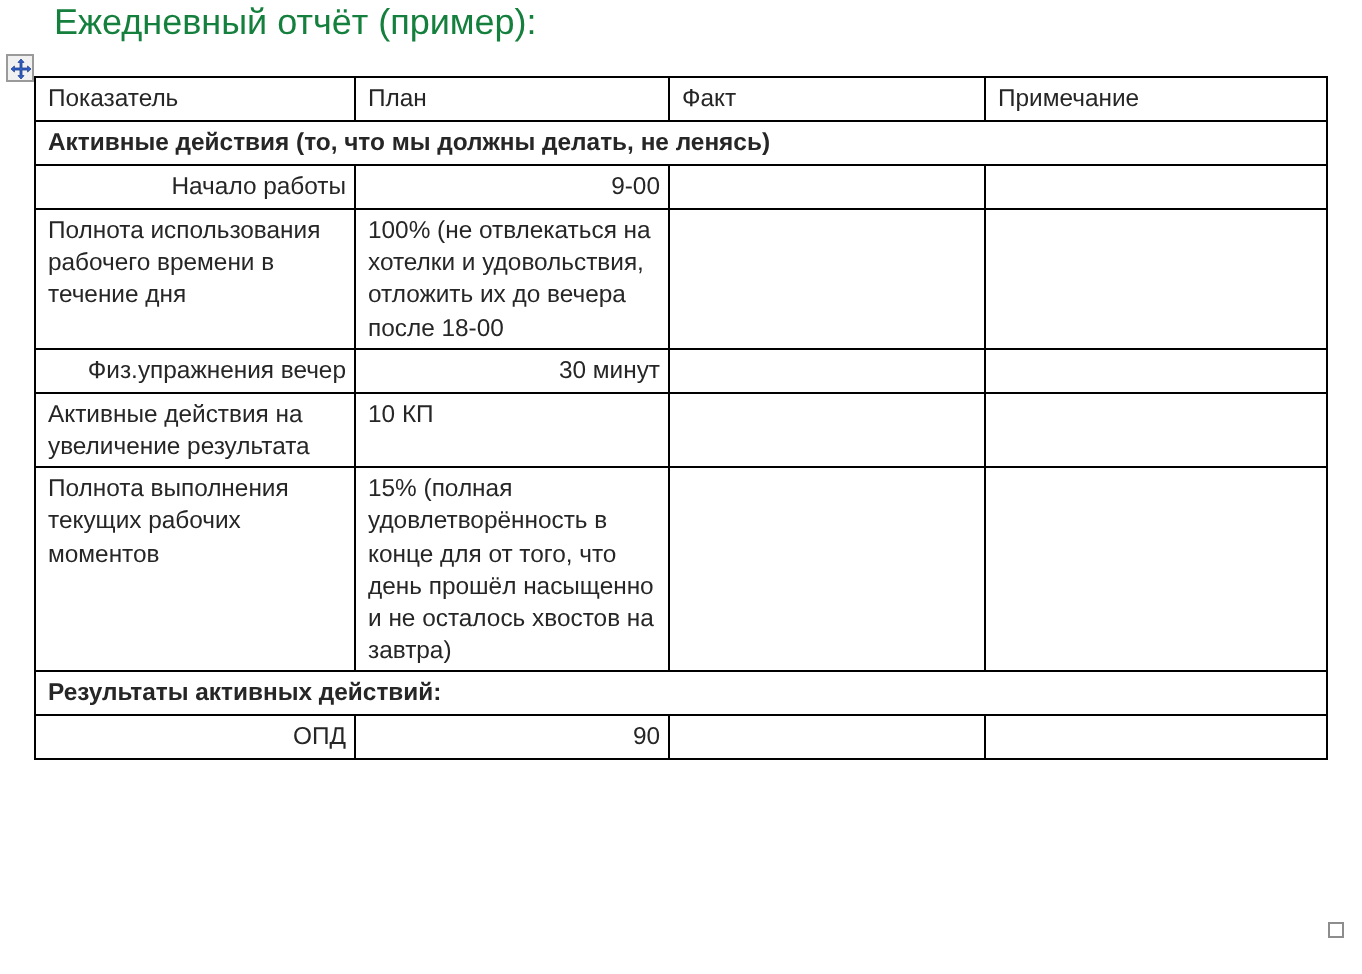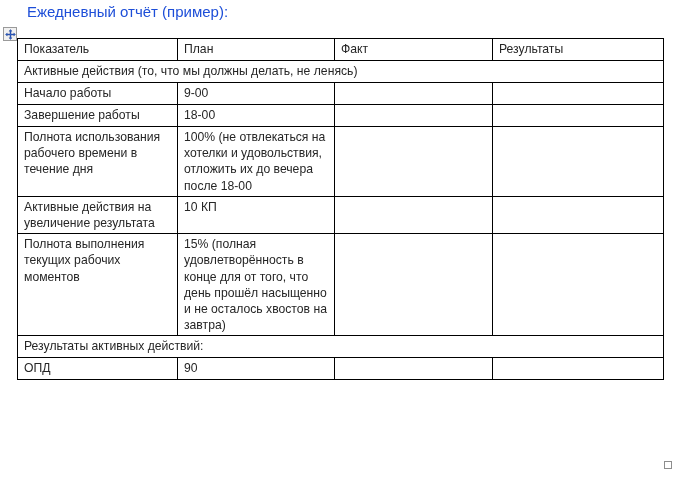--- a/index.html
+++ b/index.html
@@ -13,23 +13,23 @@
     position: relative;
     font-family: "Liberation Sans", sans-serif;
     color: #262626;
     overflow: hidden;
   }
 
   #doc-title {
     position: absolute;
     left: 27px;
     top: 3px;
-    font-size: 15px;
+    font-size: 18px;
     line-height: 17px;
-    color: #1d4ed8;
+    color: #15803d;
     white-space: nowrap;
     text-align: center;
   }
 
   #table-move-handle {
     position: absolute;
     left: 3px;
     top: 27px;
     width: 14px;
     height: 14px;
@@ -60,24 +60,24 @@
     line-height: 16.2px;
     word-wrap: break-word;
   }
   .col-indicator { width: 160px; }
   .col-plan      { width: 157px; }
   .col-fact      { width: 158px; }
   .col-note      { width: 171px; }
 
   .r-head td { height: 17px; }
   .r-section td {
-    font-weight: normal;
+    font-weight: bold;
     height: 17px;
   }
-  .r-normal td { height: 17px; }
+  .r-normal td { height: 17px; text-align: right; }
 
   .cell-text { display: block; }
 
   #table-resize-handle {
     position: absolute;
     left: 664px;
     top: 461px;
     width: 8px;
     height: 8px;
     box-sizing: border-box;
@@ -110,21 +110,21 @@
       <td>
         <span class="cell-text">Показатель</span>
       </td>
       <td>
         <span class="cell-text">План</span>
       </td>
       <td>
         <span class="cell-text">Факт</span>
       </td>
       <td>
-        <span class="cell-text">Результаты</span>
+        <span class="cell-text">Примечание</span>
       </td>
     </tr>
 
     <tr class="r-section">
       <td colspan="4">
         <span class="cell-text">Активные действия (то, что мы должны делать, не ленясь)</span>
       </td>
     </tr>
 
     <tr class="r-normal">
@@ -135,51 +135,51 @@
           <span class="cell-text">9-00</span>
         </td>
       <td>
           <span class="cell-text"></span>
         </td>
       <td>
           <span class="cell-text"></span>
         </td>
     </tr>
 
+
+    <tr>
+      <td>
+          <span class="cell-text">Полнота использования рабочего времени в течение дня</span>
+        </td>
+      <td>
+          <span class="cell-text">100% (не отвлекаться на хотелки и удовольствия, отложить их до вечера после 18-00</span>
+        </td>
+      <td>
+          <span class="cell-text"></span>
+        </td>
+      <td>
+          <span class="cell-text"></span>
+        </td>
+    </tr>
+
+
     <tr class="r-normal">
       <td>
-          <span class="cell-text">Завершение работы</span>
-        </td>
-      <td>
-          <span class="cell-text">18-00</span>
-        </td>
-      <td>
-          <span class="cell-text"></span>
-        </td>
-      <td>
-          <span class="cell-text"></span>
-        </td>
-    </tr>
-
-    <tr>
-      <td>
-          <span class="cell-text">Полнота использования рабочего времени в течение дня</span>
-        </td>
-      <td>
-          <span class="cell-text">100% (не отвлекаться на хотелки и удовольствия, отложить их до вечера после 18-00</span>
-        </td>
-      <td>
-          <span class="cell-text"></span>
-        </td>
-      <td>
-          <span class="cell-text"></span>
-        </td>
-    </tr>
-
-
+          <span class="cell-text">Физ.упражнения вечер</span>
+        </td>
+      <td>
+          <span class="cell-text">30 минут</span>
+        </td>
+      <td>
+          <span class="cell-text"></span>
+        </td>
+      <td>
+          <span class="cell-text"></span>
+        </td>
+    </tr>
 
     <tr>
       <td>
           <span class="cell-text">Активные действия на увеличение результата</span>
         </td>
       <td>
           <span class="cell-text">10 КП</span>
         </td>
       <td>
           <span class="cell-text"></span>

